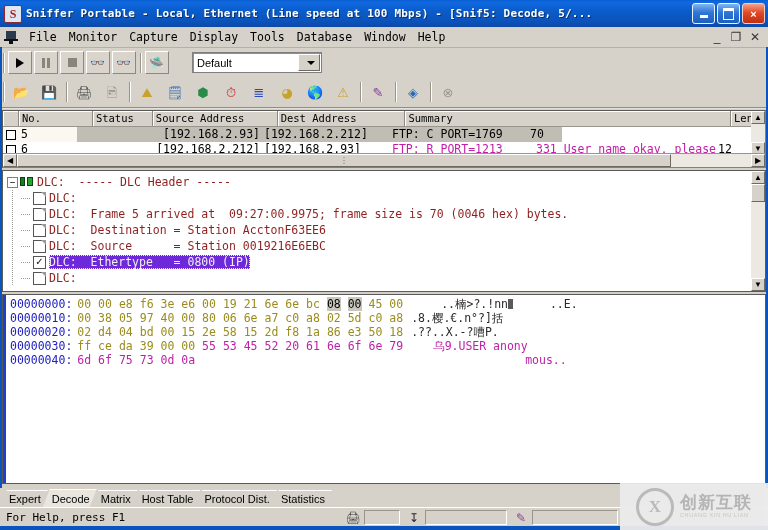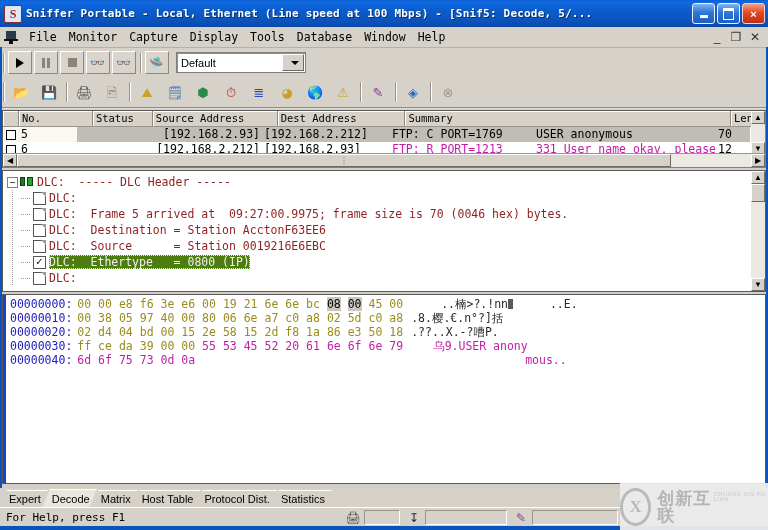--- a/index.html
+++ b/index.html
@@ -76,21 +76,21 @@
   .tbb.raised{border:1px solid #fff;border-right-color:#8d887f;border-bottom-color:#8d887f;background:#d9d5cd;}
   .play-tri{width:0;height:0;border-left:8px solid #000;border-top:5px solid transparent;border-bottom:5px solid transparent;}
   .pause-g{display:flex;gap:2px;}
   .pause-g i{display:block;width:3px;height:10px;background:#8a857c;}
   .stop-sq{width:9px;height:9px;background:#8a857c;}
   .bino{font-size:12px;color:#000;font-family:"DejaVu Sans",sans-serif;line-height:1;}
   .bino.dim{color:#8a857c;}
   .wand{font-size:12px;color:#223;line-height:1;}
   .combo{
     width:128px;height:19px;background:#fff;border:1px solid #7f7f7f;
-    display:flex;align-items:center;margin-left:6px;position:relative;
+    display:flex;align-items:center;margin-left:22px;position:relative;
     box-shadow:inset 1px 1px 0 #8f8f8f;
   }
   .combo span{padding-left:4px;font-family:"Liberation Sans",sans-serif;font-size:11px;color:#000;}
   .combo .arrow{
     position:absolute;right:1px;top:1px;width:16px;height:15px;background:#d6d2ca;
     border:1px solid #fff;border-right-color:#6e6a63;border-bottom-color:#6e6a63;
     display:flex;align-items:center;justify-content:center;
   }
   .combo .arrow i{width:0;height:0;border-left:4px solid transparent;border-right:4px solid transparent;border-top:4px solid #000;}
 
@@ -160,21 +160,21 @@
   .t-ico-net i.l{left:0;top:1px;width:5px;height:9px;background:#1d7a24;border:1px solid #0c3f10;box-sizing:border-box;}
   .t-ico-net i.r{left:7px;top:1px;width:6px;height:9px;background:#29a331;border:1px solid #0c3f10;box-sizing:border-box;}
   .t-ico-doc{width:13px;height:13px;position:relative;margin-right:3px;flex:0 0 auto;
     background:#fff;border:1px solid #555;box-sizing:border-box;}
   .t-ico-doc:after{content:"";position:absolute;right:-1px;top:-1px;width:0;height:0;
     border-left:5px solid transparent;border-top:5px solid #9a9a9a;}
   .t-ico-chk{width:13px;height:13px;position:relative;margin-right:3px;flex:0 0 auto;
     background:#fff;border:1px solid #555;box-sizing:border-box;
     display:flex;align-items:center;justify-content:center;font-size:10px;color:#111;line-height:1;}
   .t-txt{font-family:"DejaVu Sans Mono",monospace;font-size:11.5px;color:#8f1f1f;white-space:pre;}
-  .trow.selected .t-txt{background:#4d7c0f;color:#f0f0f0;outline:1px dotted #e8e8e8;outline-offset:-1px;}
+  .trow.selected .t-txt{background:#6d28d9;color:#f0f0f0;outline:1px dotted #e8e8e8;outline-offset:-1px;}
 
   
   .pane-hex{
     position:absolute;left:2px;top:294px;width:764px;height:190px;
     background:#fff;border:1px solid #5a5a5a;box-sizing:border-box;overflow:hidden;
   }
   .hex-left-bar{position:absolute;left:0;top:0;width:3px;height:100%;background:#1e3fc8;}
   .hexrow{display:flex;height:14px;align-items:flex-start;font-family:"DejaVu Sans Mono",monospace;font-size:11.5px;white-space:pre;}
   .hex-off{color:#2020c0;padding-left:7px;}
   .hex-bytes{padding-left:5px;}
@@ -214,21 +214,21 @@
 
   
   .watermark{
     position:absolute;right:0;top:483px;width:148px;height:47px;
     background:#ececec;display:flex;align-items:center;justify-content:center;gap:6px;
     opacity:.95;
   }
   .wm-logo{width:32px;height:32px;border-radius:50%;border:3px solid #b9b9b9;
     display:flex;align-items:center;justify-content:center;color:#b9b9b9;
     font-family:"Liberation Serif",serif;font-weight:bold;font-size:17px;line-height:1;}
-  .wm-txt{display:flex;flex-direction:row;line-height:1;}
+  .wm-txt{display:flex;flex-direction:column;line-height:1;}
   .wm-cn{color:#b3b3b3;font-size:17px;font-weight:bold;letter-spacing:1px;font-family:"DejaVu Sans",sans-serif;}
   .wm-en{color:#c6c6c6;font-size:5.5px;letter-spacing:.6px;margin-top:2px;font-family:"Liberation Sans",sans-serif;}
 </style>
 </head>
 <body>
 
 <div class="app">
 
   <div class="titlebar">
     <div class="title-ico">S</div>
@@ -337,21 +337,20 @@
 
     <div class="lrow r1">
       <div class="chkcell">
           <span class="chk"></span>
         </div>
       <div class="cell" style="width:58px">5</div>
       <div class="cell sel" style="width:60px"></div>
       <div class="cell sel" style="width:125px;text-align:right;padding-right:2px">[192.168.2.93]</div>
       <div class="cell sel" style="width:128px">[192.168.2.212]</div>
       <div class="cell sel" style="width:138px">FTP: C PORT=1769</div>
-      <div class="cell sel" style="width:188px;padding-left:8px">USER anonymous</div>
       <div class="cell sel" style="width:34px">70</div>
     </div>
 
     <div class="lrow r2">
       <div class="chkcell" style="background:#fff">
           <span class="chk"></span>
         </div>
       <div class="cell" style="width:58px;color:#000">6</div>
       <div class="cell" style="width:60px"></div>
       <div class="cell" style="width:125px;text-align:right;padding-right:2px;color:#000">[192.168.2.212]</div>

